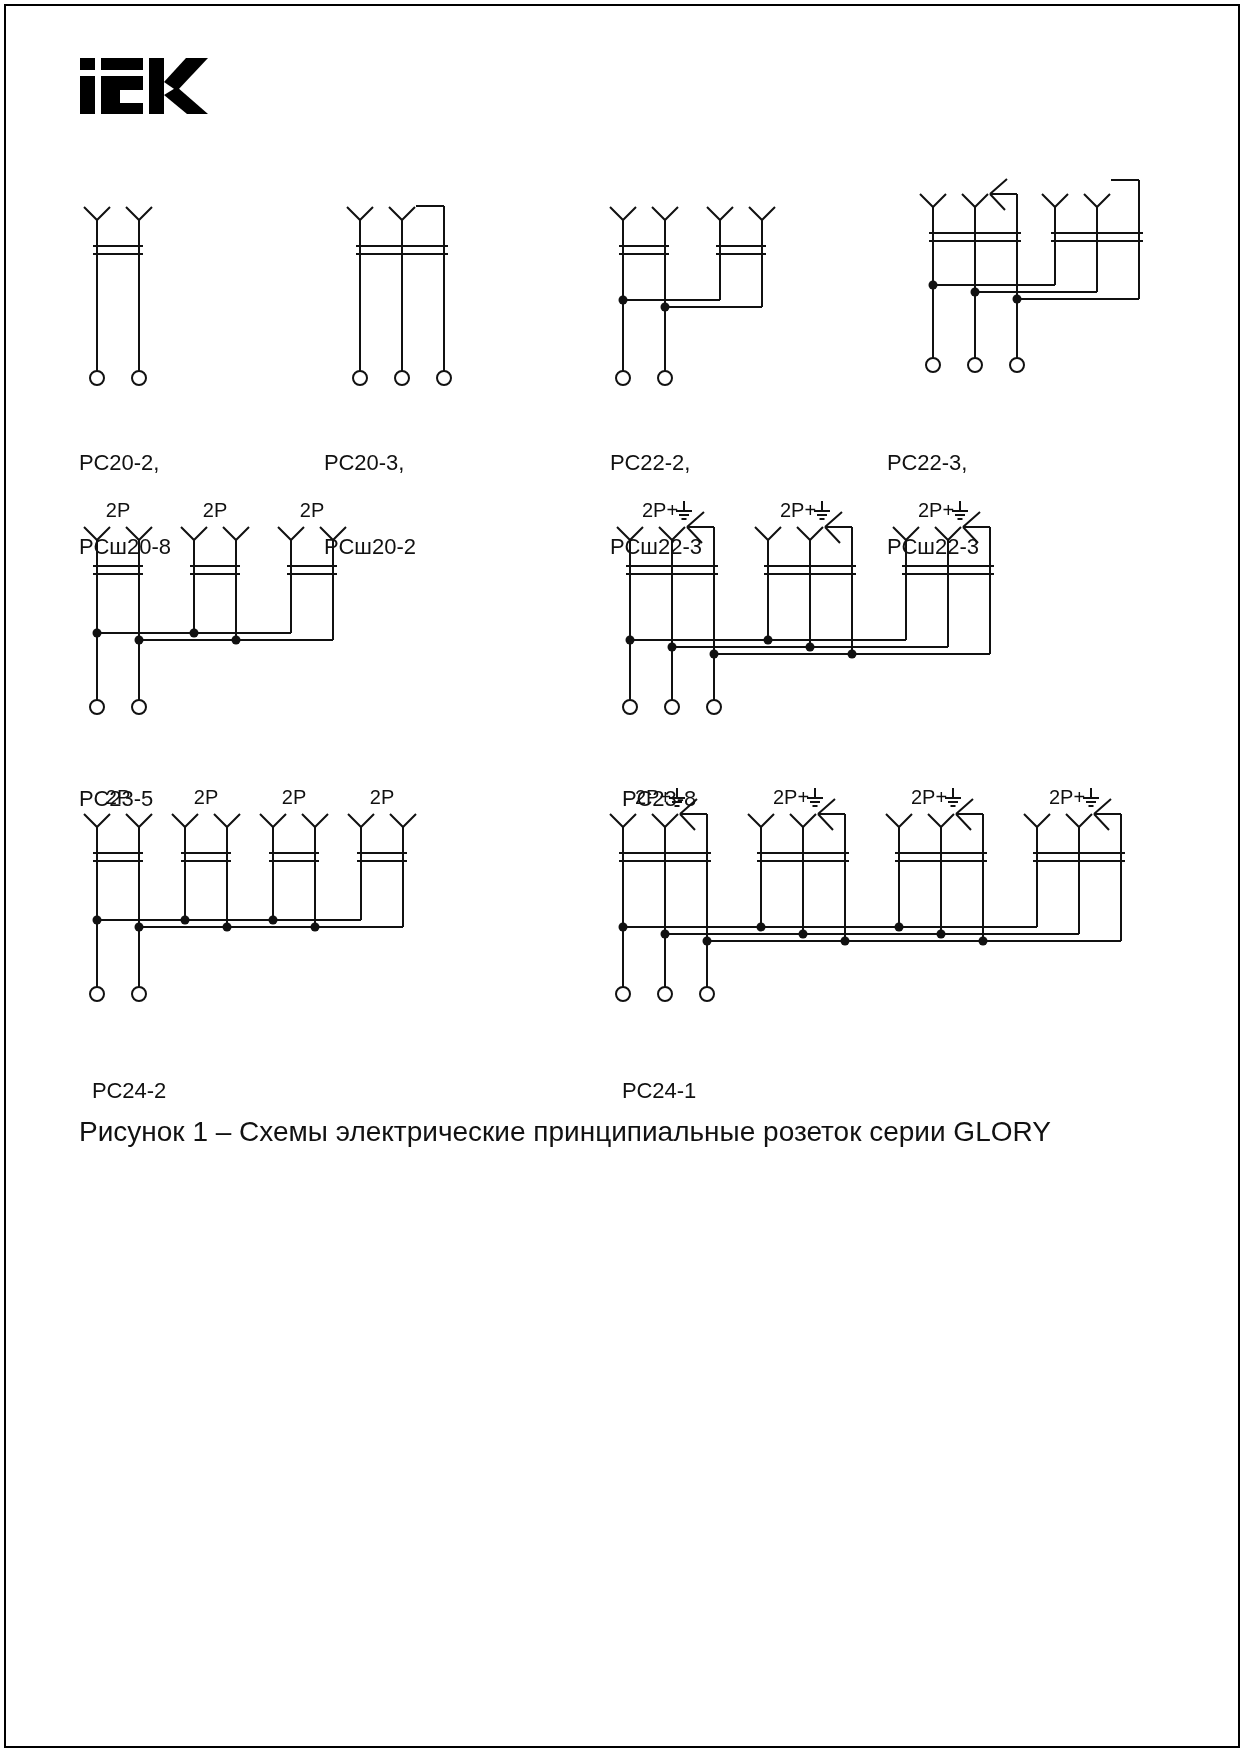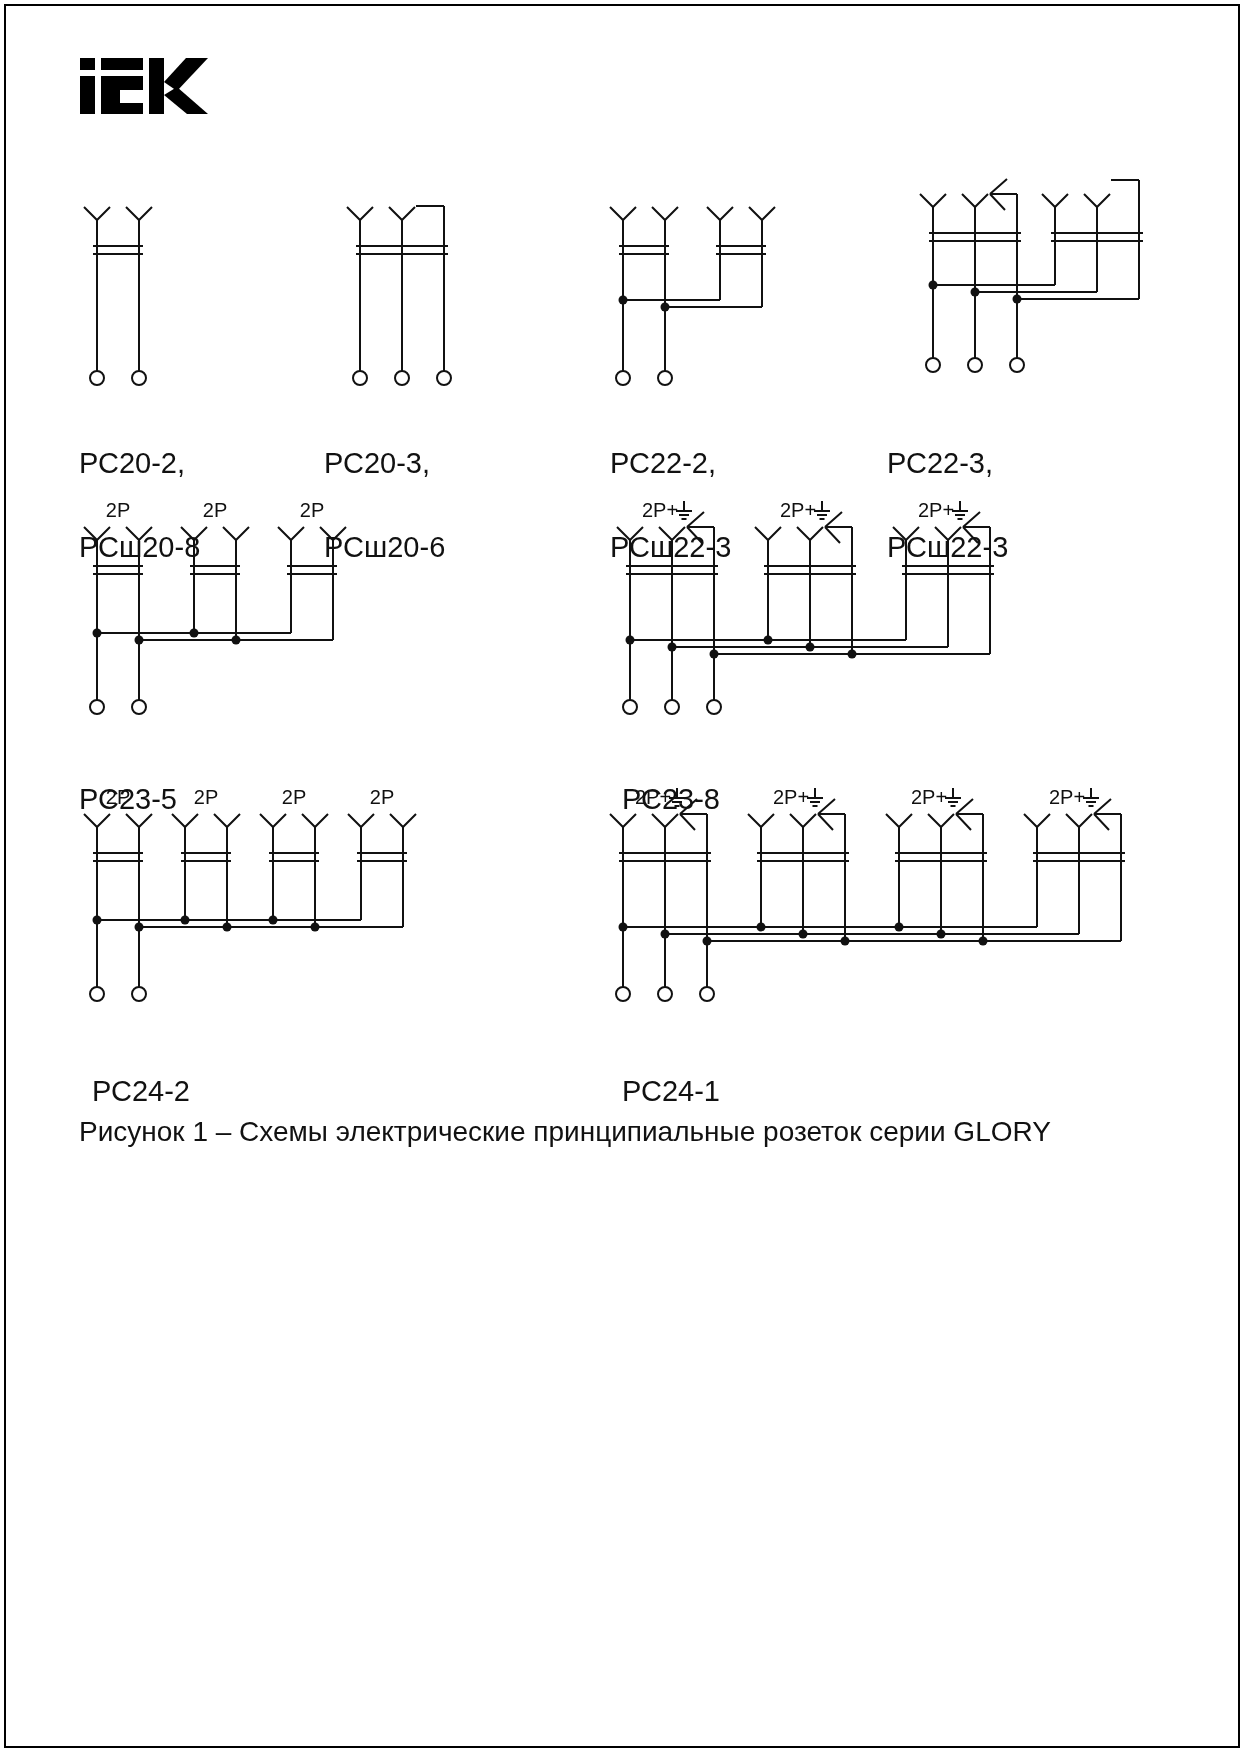--- a/index.html
+++ b/index.html
@@ -3,21 +3,21 @@
 <meta charset="utf-8">
 <style>
   html,body{margin:0;padding:0}
   body{
     width:1244px;height:1752px;background:#ffffff;position:relative;
     font-family:"Liberation Sans", sans-serif;color:#111;overflow:hidden;
   }
   .page-border{position:absolute;inset:4px;border:2px solid #000;pointer-events:none}
   .logo{position:absolute;left:80px;top:58px}
   #diagram-svg{position:absolute;left:0;top:0}
-  .slabel{position:absolute;font-size:29px;line-height:28px;white-space:pre}
+  .slabel{position:absolute;font-size:22px;line-height:28px;white-space:pre}
   .caption{position:absolute;left:79px;top:1116px;font-size:28px;white-space:pre}
   .glabel{font-family:"Liberation Sans",sans-serif;font-size:20px}
 </style>
 </head>
 <body>
 
 <div class="page-border"></div>
 
 <svg class="logo" width="128" height="56" viewBox="0 0 128 56">
   <g fill="#000">
@@ -121,21 +121,21 @@
       <circle cx="707" cy="994" r="7" fill="#fff"></circle>
     </g>
   </svg>
 
 <div class="slabel" style="left:79px;top:393px">
   <div>РС20-2,</div>
   <div>РСш20-8</div>
 </div>
 <div class="slabel" style="left:324px;top:393px">
   <div>РС20-3,</div>
-  <div>РСш20-6</div>
+  <div>РСш20-2</div>
 </div>
 <div class="slabel" style="left:610px;top:393px">
   <div>РС22-2,</div>
   <div>РСш22-3</div>
 </div>
 <div class="slabel" style="left:887px;top:393px">
   <div>РС22-3,</div>
   <div>РСш22-3</div>
 </div>
 <div class="slabel" style="left:79px;top:729px">

